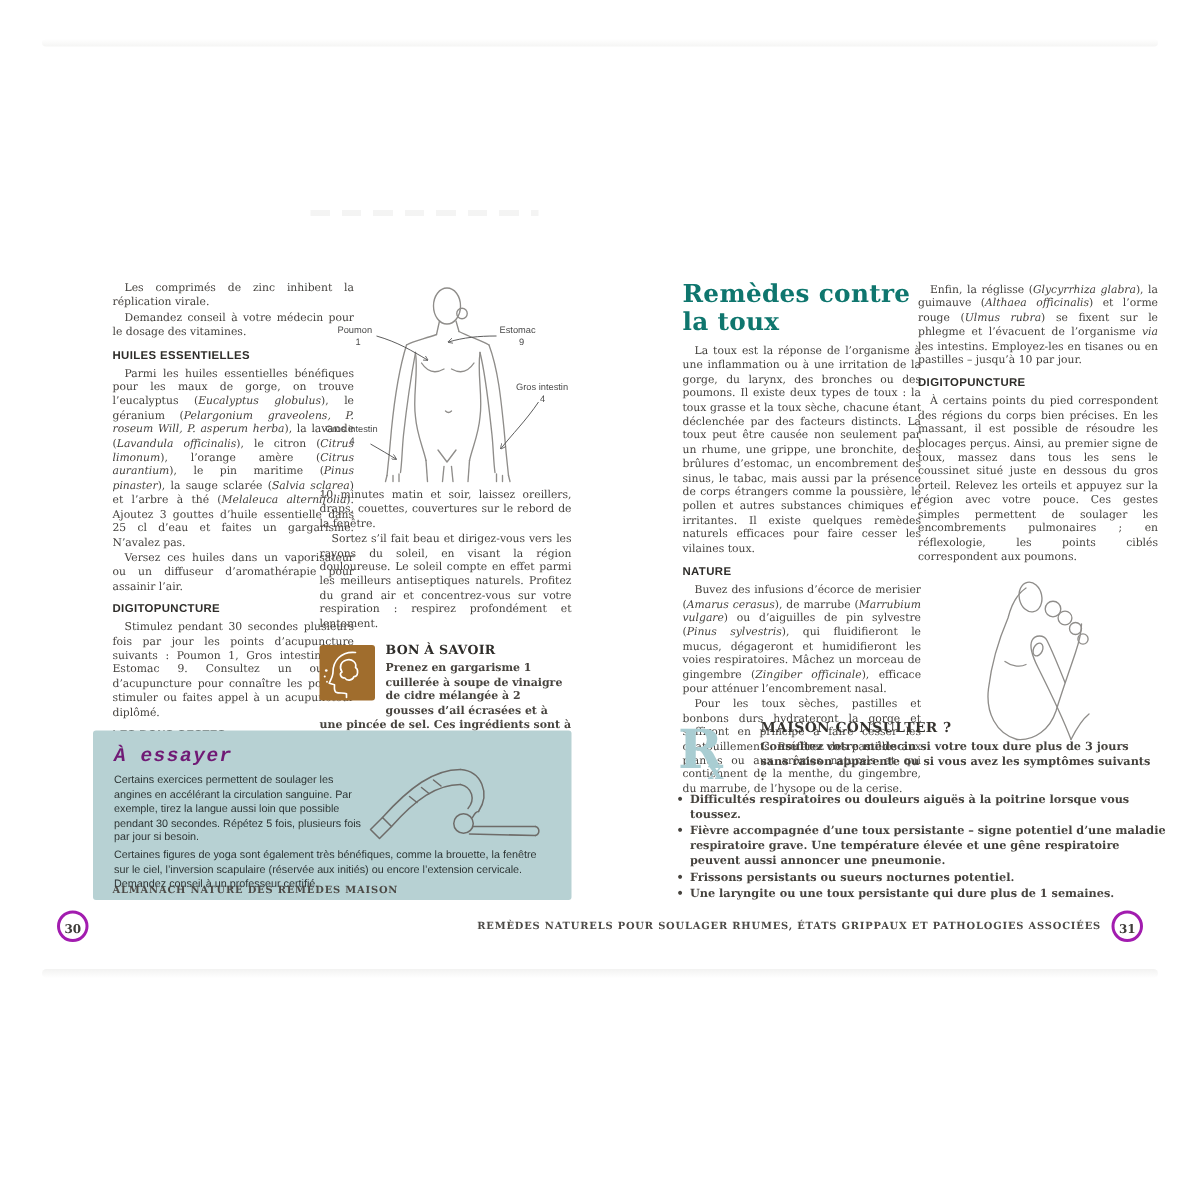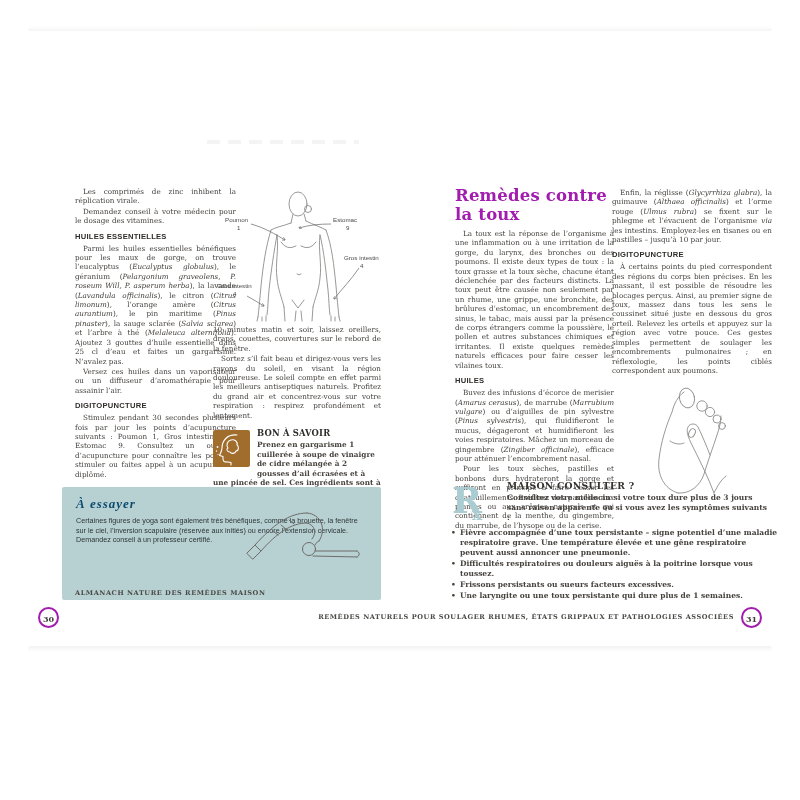--- a/index.html
+++ b/index.html
@@ -34,28 +34,28 @@
   .lbln { font-family:"Liberation Sans", sans-serif; font-size:6.2px; fill:#4a4a4a; }
 
   
   .bas { margin-top:8px; }
   .bas-icon { float:left; width:37px; height:37px; background:#a06d2d; border-radius:2px; margin:2px 7px 2px 0; }
   .bas-head { font-size:8.4px; font-weight:bold; color:#2f2d2a; letter-spacing:.2px; margin-bottom:2px; }
   .bas-text { font-size:7.3px; line-height:9.6px; font-weight:600; color:#48443f; text-align:left; }
 
   
   .try-box { left:62px; top:487px; width:319px; height:113px; background:#b7d1d3; border-radius:2px; padding:9px 12px 8px 14px; }
-  .try-title { font-family:Liberation Serif, serif; font-style:italic; font-weight:bold; font-size:13px;
-               letter-spacing:1px; color:#0c4a6e; margin-bottom:4px; }
+  .try-title { font-family:Liberation Mono, monospace; font-style:italic; font-weight:bold; font-size:13px;
+               letter-spacing:1px; color:#701a75; margin-bottom:4px; }
   .try-p { font-family:"Liberation Sans", sans-serif; font-size:7.2px; line-height:9.6px; color:#2d3434; }
   .try-p1 { width:168px; }
   .try-yoga { position:absolute; right:14px; top:14px; }
 
   
-  .rp-title { font-size:16.5px; font-weight:bold; color:#a21caf; letter-spacing:.2px; margin-bottom:5px; }
+  .rp-title { font-size:16.5px; font-weight:bold; color:#0f766e; letter-spacing:.2px; margin-bottom:5px; }
 
   .foot-illo { margin-top:6px; margin-left:14px; }
 
   
   #consult { left:450px; top:480px; width:332px; }
   .rx { position:absolute; left:0; top:2px; width:46px; height:46px; color:#a9cdd2; }
   .rx .R { font-family:"DejaVu Serif", serif; font-weight:bold; font-size:36px; line-height:36px; position:absolute; left:2px; top:0; }
   .rx .x { font-family:"DejaVu Serif", serif; font-weight:bold; font-size:17px; position:absolute; left:22px; top:22px; }
   .consult-head  { margin-left:57px; font-size:9.2px; font-weight:bold; color:#35332f; letter-spacing:.3px; margin-bottom:2px; }
   .consult-intro { margin-left:57px; font-size:7.5px; line-height:10px; font-weight:600; color:#46433e; width:262px; margin-bottom:5px; }
@@ -161,20 +161,21 @@
         </g>
       </svg>
     </div>
     <div class="bas-head">BON À SAVOIR</div>
     <div class="bas-text">Prenez en gargarisme 1 cuillerée à soupe de vinaigre de cidre mélangée à 2 gousses d’ail écrasées et à une pincée de sel. Ces ingrédients sont à la fois apaisants et anti-inflammatoires.</div>
   </div>
 </div>
 
 <div class="abs try-box">
   <div class="try-title">À essayer</div>
+  <div class="try-p try-p1">Certains exercices permettent de soulager les angines en accélérant la circulation sanguine. Par exemple, tirez la langue aussi loin que possible pendant 30 secondes. Répétez 5 fois, plusieurs fois par jour si besoin.</div>
   <div class="try-p" style="margin-top:2px">Certaines figures de yoga sont également très bénéfiques, comme la brouette, la fenêtre sur le ciel, l’inversion scapulaire (réservée aux initiés) ou encore l’extension cervicale. Demandez conseil à un professeur certifié.</div>
   <div class="try-yoga">
     <svg width="128" height="64" viewBox="0 0 128 64">
       <g class="sk2">
         <path d="M8,52 L16,44 L22,50 L14,58 Z"></path>
         <path d="M16,44 C34,24 50,12 68,12"></path>
         <path d="M22,50 C38,32 52,22 68,22"></path>
         <path d="M68,12 C82,13 88,28 80,40"></path>
         <path d="M68,22 C76,24 78,32 73,38"></path>
         <circle cx="70" cy="48" r="6.5"></circle>
@@ -187,21 +188,21 @@
     </svg>
   </div>
 </div>
 
 <div class="abs pgnum pgnum-left">30</div>
 <div class="abs runfoot runfoot-left">ALMANACH NATURE DES REMÈDES MAISON</div>
 
 <div class="abs" id="rp-col1">
   <h1 class="rp-title">Remèdes contre la toux</h1>
   <p class="body-p ind">La toux est la réponse de l’organisme à une inflammation ou à une irritation de la gorge, du larynx, des bronches ou des poumons. Il existe deux types de toux : la toux grasse et la toux sèche, chacune étant déclenchée par des facteurs distincts. La toux peut être causée non seulement par un rhume, une grippe, une bronchite, des brûlures d’estomac, un encombrement des sinus, le tabac, mais aussi par la présence de corps étrangers comme la poussière, le pollen et autres substances chimiques et irritantes. Il existe quelques remèdes naturels efficaces pour faire cesser les vilaines toux.</p>
-  <h3 class="shead">HUILES</h3>
+  <h3 class="shead">NATURE</h3>
   <p class="body-p ind">Buvez des infusions d’écorce de merisier (<i>Amarus cerasus</i>), de marrube (<i>Marrubium vulgare</i>) ou d’aiguilles de pin sylvestre (<i>Pinus sylvestris</i>), qui fluidifieront le mucus, dégageront et humidifieront les voies respiratoires. Mâchez un morceau de gingembre (<i>Zingiber officinale</i>), efficace pour atténuer l’encombrement nasal.</p>
   <p class="body-p ind">Pour les toux sèches, pastilles et bonbons durs hydrateront la gorge et suffiront en principe à faire cesser les chatouillements. Préférez des pastilles aux plantes ou aux arômes naturels et qui contiennent de la menthe, du gingembre, du marrube, de l’hysope ou de la cerise.</p>
 </div>
 
 <div class="abs" id="rp-col2">
   <p class="body-p ind">Enfin, la réglisse (<i>Glycyrrhiza glabra</i>), la guimauve (<i>Althaea officinalis</i>) et l’orme rouge (<i>Ulmus rubra</i>) se fixent sur le phlegme et l’évacuent de l’organisme <i>via</i> les intestins. Employez-les en tisanes ou en pastilles – jusqu’à 10 par jour.</p>
   <h3 class="shead">DIGITOPUNCTURE</h3>
   <p class="body-p ind">À certains points du pied correspondent des régions du corps bien précises. En les massant, il est possible de résoudre les blocages perçus. Ainsi, au premier signe de toux, massez dans tous les sens le coussinet situé juste en dessous du gros orteil. Relevez les orteils et appuyez sur la région avec votre pouce. Ces gestes simples permettent de soulager les encombrements pulmonaires ; en réflexologie, les points ciblés correspondent aux poumons.</p>
 
   <div class="foot-illo">
@@ -224,21 +225,21 @@
 </div>
 
 <div class="abs" id="consult">
   <div class="rx">
     <span class="R">R</span>
       <span class="x">x</span>
   </div>
   <div class="consult-head">MAISON CONSULTER ?</div>
   <div class="consult-intro">Consultez votre médecin si votre toux dure plus de 3 jours sans raison apparente ou si vous avez les symptômes suivants :</div>
   <ul class="consult-list">
+    <li>Difficultés respiratoires ou douleurs aiguës à la poitrine lorsque vous toussez.</li>
     <li>Fièvre accompagnée d’une toux persistante – signe potentiel d’une maladie respiratoire grave. Une température élevée et une gêne respiratoire peuvent aussi annoncer une pneumonie.</li>
-    <li>Difficultés respiratoires ou douleurs aiguës à la poitrine lorsque vous toussez.</li>
-    <li>Frissons persistants ou sueurs facteurs excessives.</li>
+    <li>Frissons persistants ou sueurs nocturnes potentiel.</li>
     <li>Une laryngite ou une toux persistante qui dure plus de 1 semaines.</li>
   </ul>
 </div>
 
 <div class="abs runfoot runfoot-right">REMÈDES NATURELS POUR SOULAGER RHUMES, ÉTATS GRIPPAUX ET PATHOLOGIES ASSOCIÉES</div>
 <div class="abs pgnum pgnum-right">31</div>
 
 </body></html>

